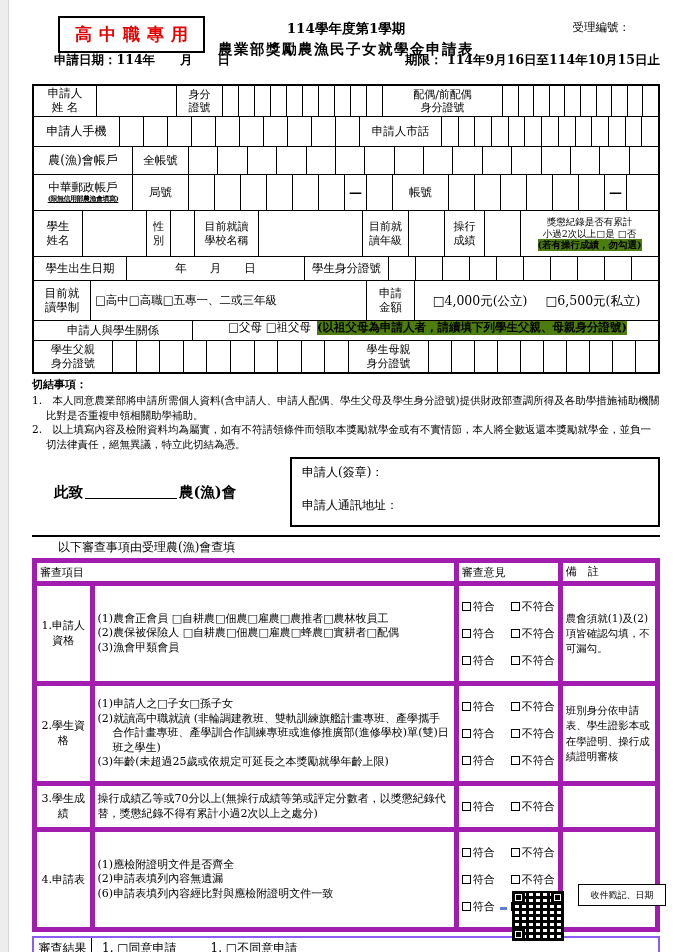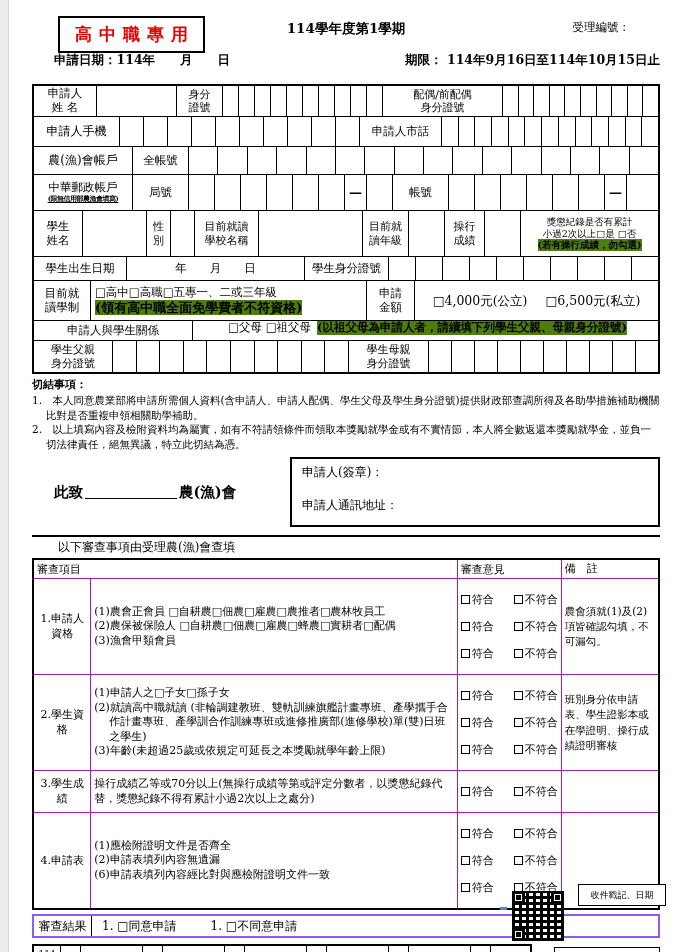--- a/index.html
+++ b/index.html
@@ -46,21 +46,21 @@
   
   .submit { margin-top:5px; display:flex; height:70px; }
   .cizhi { flex:1; display:flex; align-items:center; padding-left:22px; font-weight:bold; font-size:14.5px; }
   .uline { display:inline-block; width:92px; border-bottom:1.2px solid #000; height:14px; margin:0 2px; }
   .sigbox { width:370px; border:2.5px solid #000; padding:5px 10px; font-size:12px; }
   .sigbox .row2 { margin-top:16px; }
 
   
   .rvhead { margin-top:8px; border-top:2px solid #000; padding:2px 0 1px 26px; font-size:12px; }
   table.rv { border-collapse:collapse; width:100%; border:2px solid #000; margin-top:1px; }
-  .rv td { border:1px solid #a21caf; font-size:11px; padding:1px 3px; vertical-align:middle; }
+  .rv td { border:5px solid #a21caf; font-size:11px; padding:1px 3px; vertical-align:middle; }
   .rv .rl { width:58px; text-align:center; line-height:1.3; }
   .rv .rc { width:368px; }
   .rv .ro { width:104px; }
   .rv .rn { width:98px; font-size:10.5px; line-height:1.45; }
   .ln { line-height:1.32; }
   .ln.hang { text-indent:-15px; padding-left:15px; }
   .op { display:flex; align-items:center; gap:7px; margin:12px 0;justify-content:space-between; }
   .cb { display:inline-flex; align-items:center; font-size:11px; white-space:nowrap; }
   .sq { display:inline-block; width:9px; height:9px; border:1px solid #000; background:#fff; margin-right:2px; flex:none; }
 
@@ -104,20 +104,21 @@
 <body>
 
 <div class="page">
   <div class="edge"></div>
   <div class="content">
 
     <div class="hdr">
       <div class="badge"><span>高中職專用</span></div>
       <div class="titles">
         <div class="t-1">114學年度第1學期</div>
+        <div class="t-2">農業部獎勵農漁民子女就學金申請表</div>
       </div>
       <div class="recno">受理編號：</div>
       <div class="dateline">
         <span class="dl">申請日期：114年　　月　　日</span>
         <span>期限： 114年9月16日至114年10月15日止</span>
       </div>
     </div>
 
     <div class="t1">
 
@@ -296,21 +297,20 @@
           </div>
       </div>
 
       <div class="r" style="height:40px">
         <div class="c lab" style="width:56px">
           <div>目前就</div>
           <div>讀學制</div>
         </div>
         <div class="c left" style="width:276px">
           <div style="font-size:11.5px">□高中□高職□五專一、二或三年級</div>
-          <div class="hl b" style="font-size:13px">(領有高中職全面免學費者不符資格)</div>
         </div>
         <div class="c lab" style="width:48px">
           <div>申請</div>
           <div>金額</div>
         </div>
         <div class="c h flexfill" style="gap:18px;font-size:12.5px">
           <span>□4,000元(公立)</span>
           <span>□6,500元(私立)</span>
         </div>
       </div>

